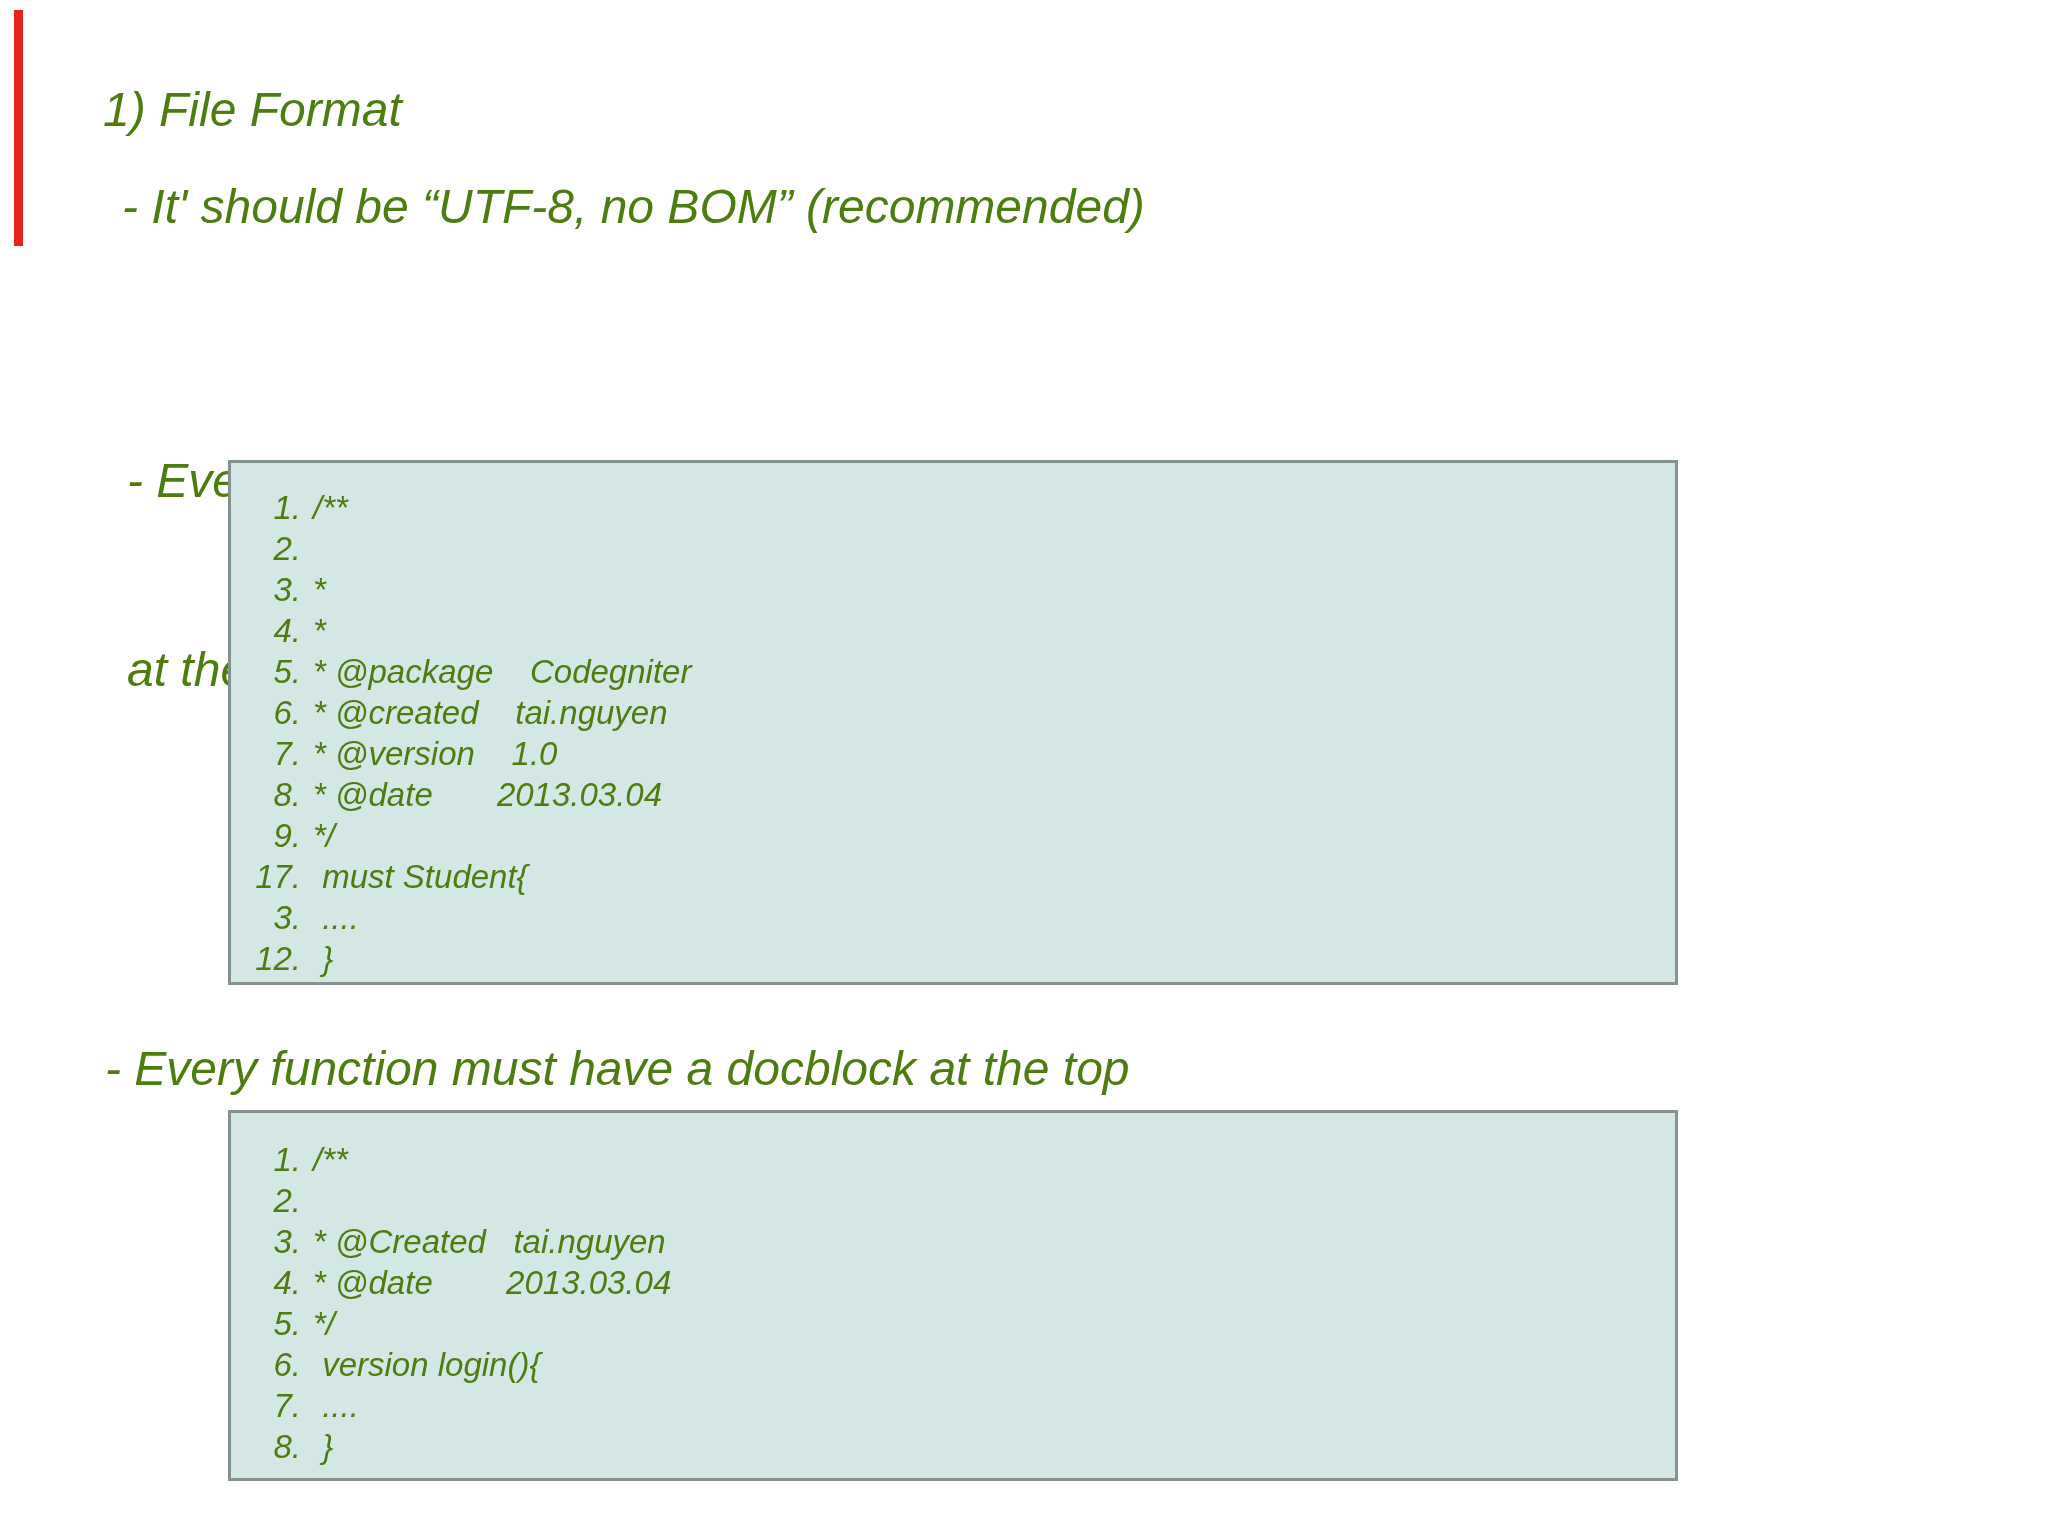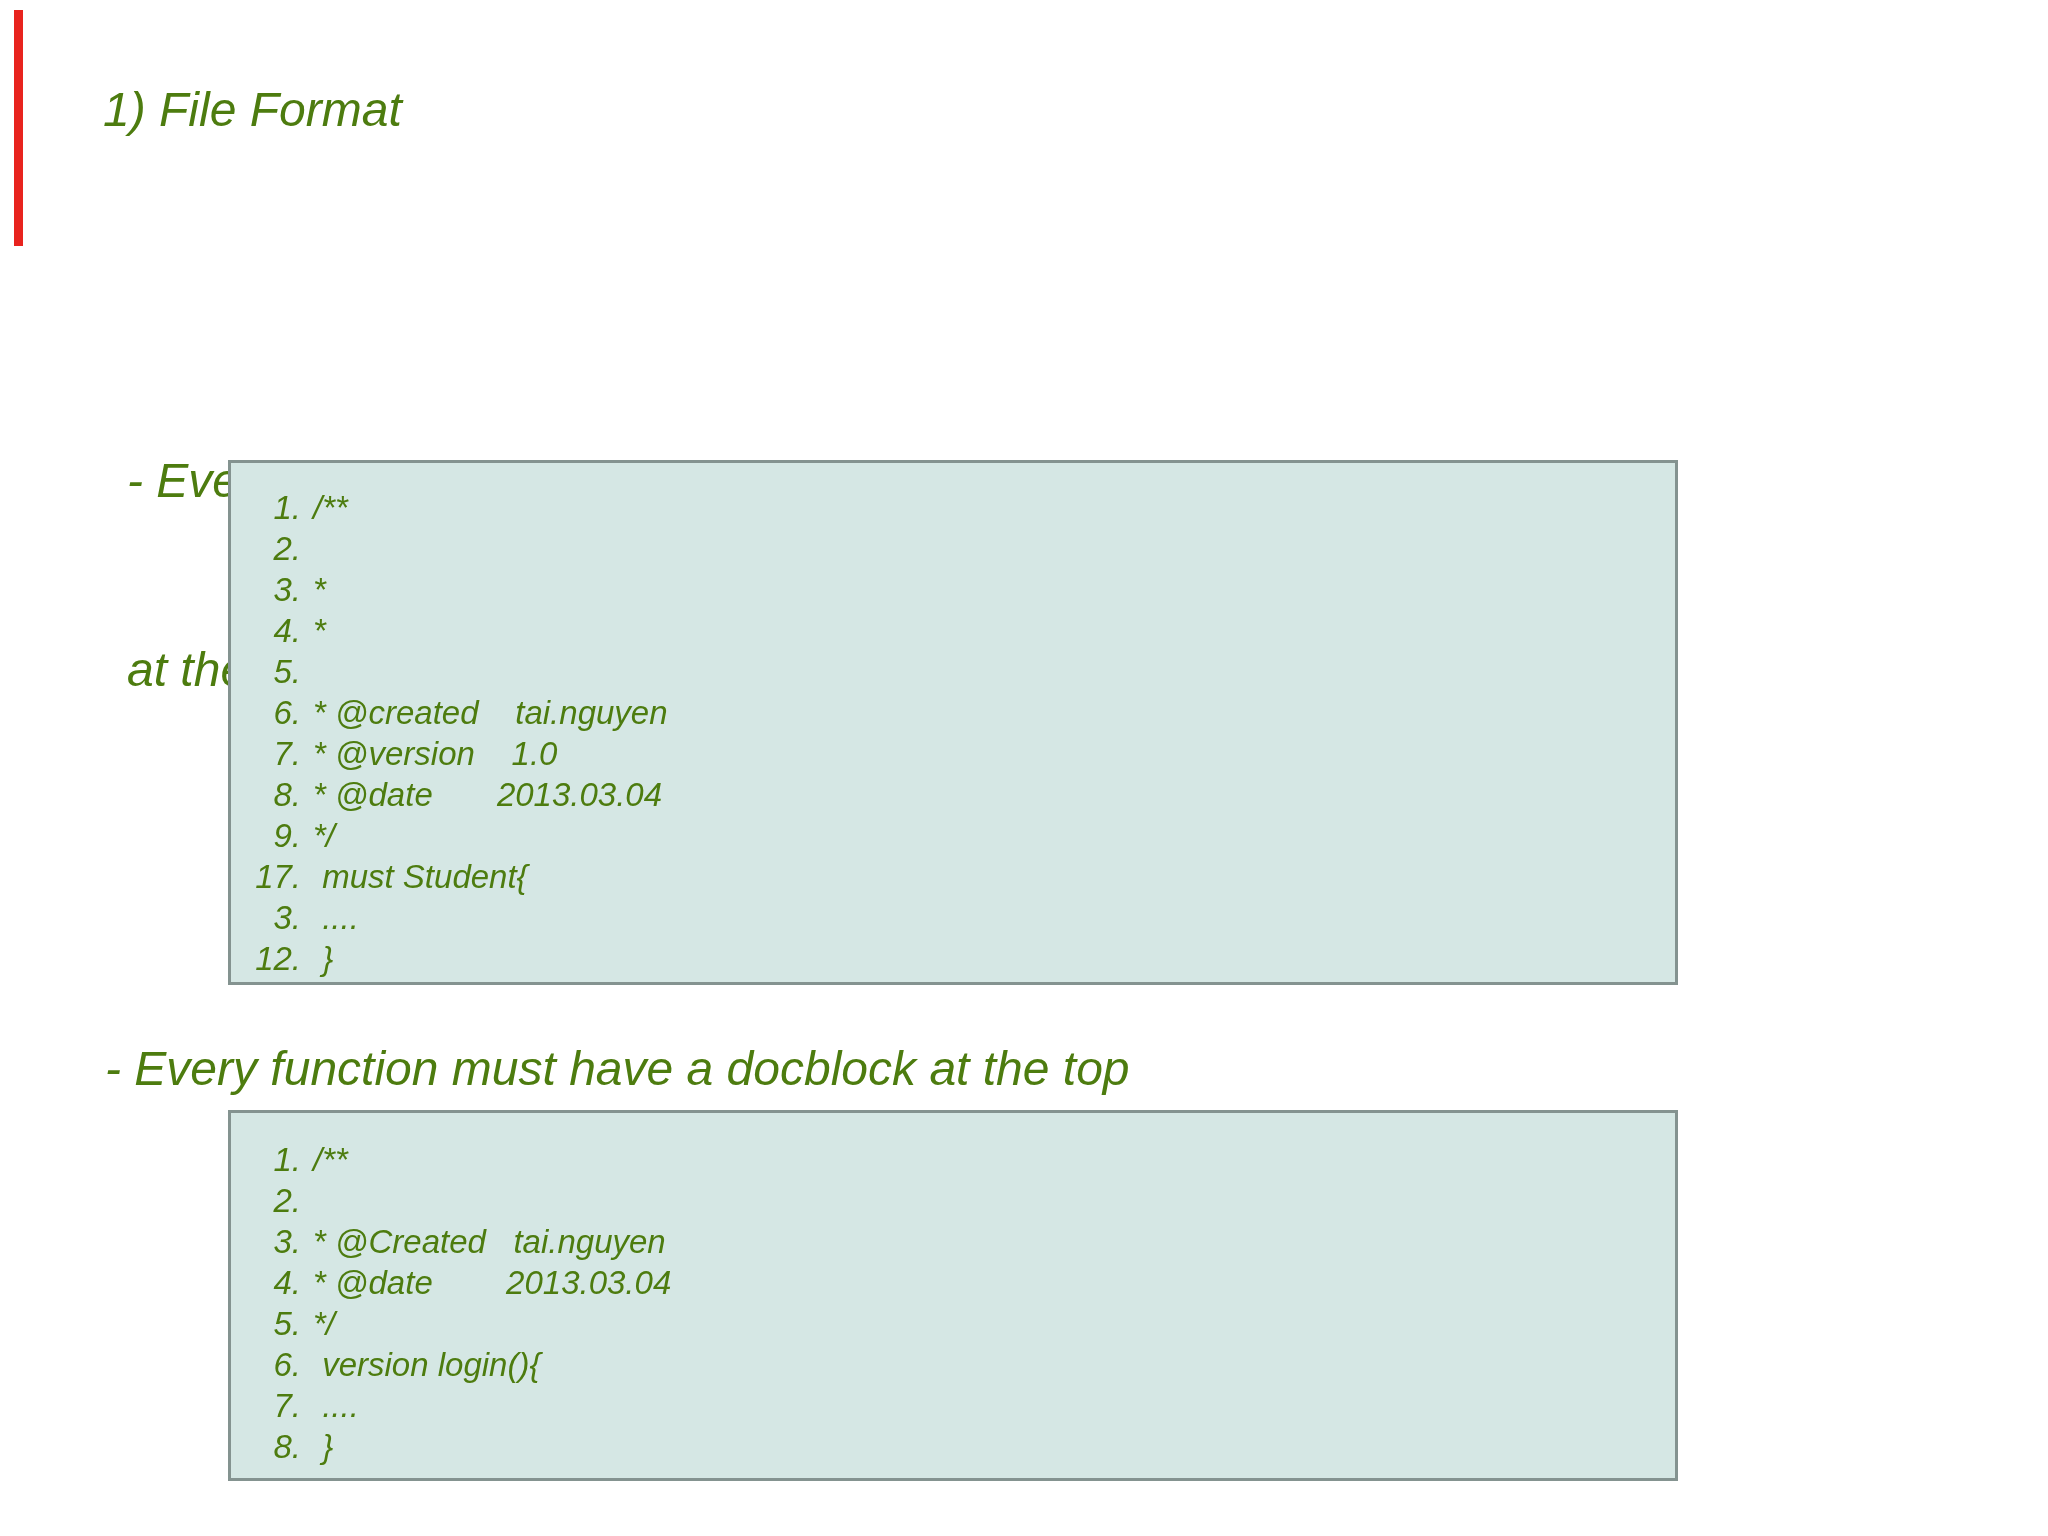--- a/index.html
+++ b/index.html
@@ -64,20 +64,21 @@
 </style>
 </head>
 <body>
 
 <div class="stage">
 
   <div class="abs red-marker"></div>
 
   <div class="abs slide-title">1) File Format</div>
 
+  <div class="abs bullet bullet-utf8">- It' should be “UTF-8, no BOM” (recommended)</div>
 
   <div class="abs bullet bullet-file">
     <div>- Every file that contains PHP code must have a docblock</div>
     <div>at the top of the file.</div>
   </div>
 
   <div class="abs code-box code-box-1">
 
   <div class="code-line">
       <span class="ln">1.</span>
@@ -89,20 +90,21 @@
       <div class="code-line">
       <span class="ln">3.</span>
       <span class="ct">*</span>
     </div>
       <div class="code-line">
       <span class="ln">4.</span>
       <span class="ct">*</span>
     </div>
       <div class="code-line">
       <span class="ln">5.</span>
+      <span class="ct">* @package    Codegniter</span>
     </div>
       <div class="code-line">
       <span class="ln">6.</span>
       <span class="ct">* @created    tai.nguyen</span>
     </div>
       <div class="code-line">
       <span class="ln">7.</span>
       <span class="ct">* @version    1.0</span>
     </div>
       <div class="code-line">

